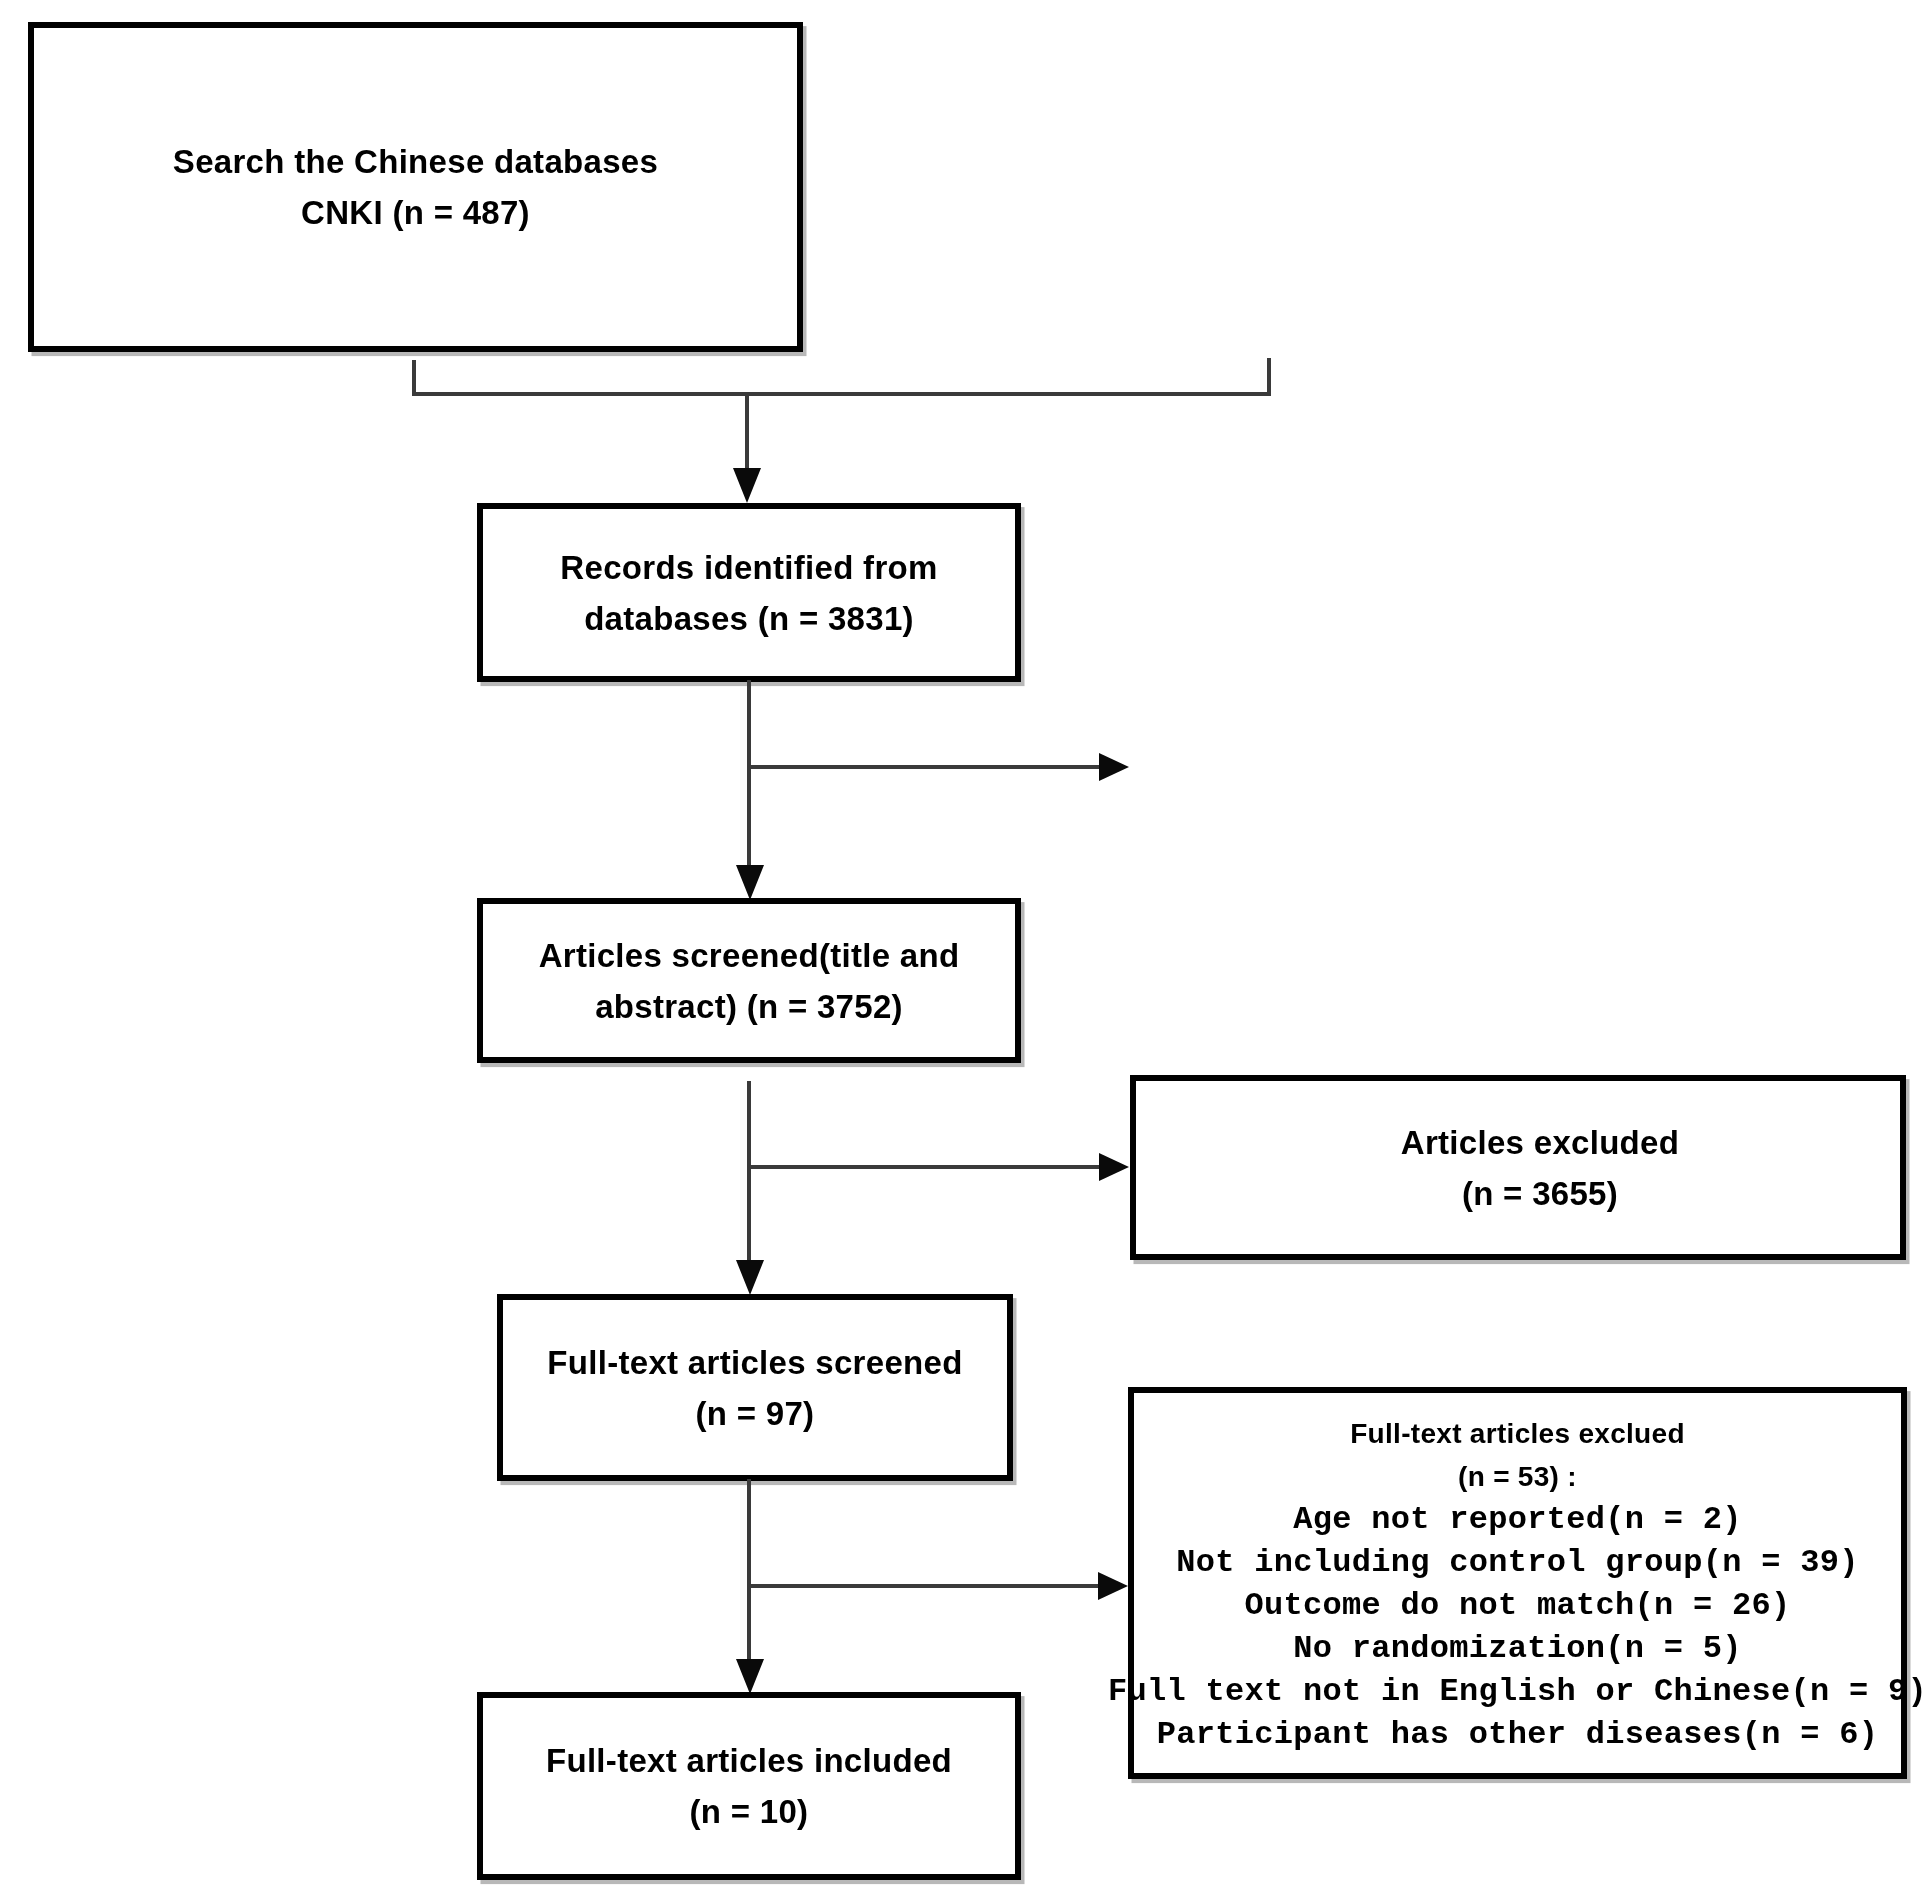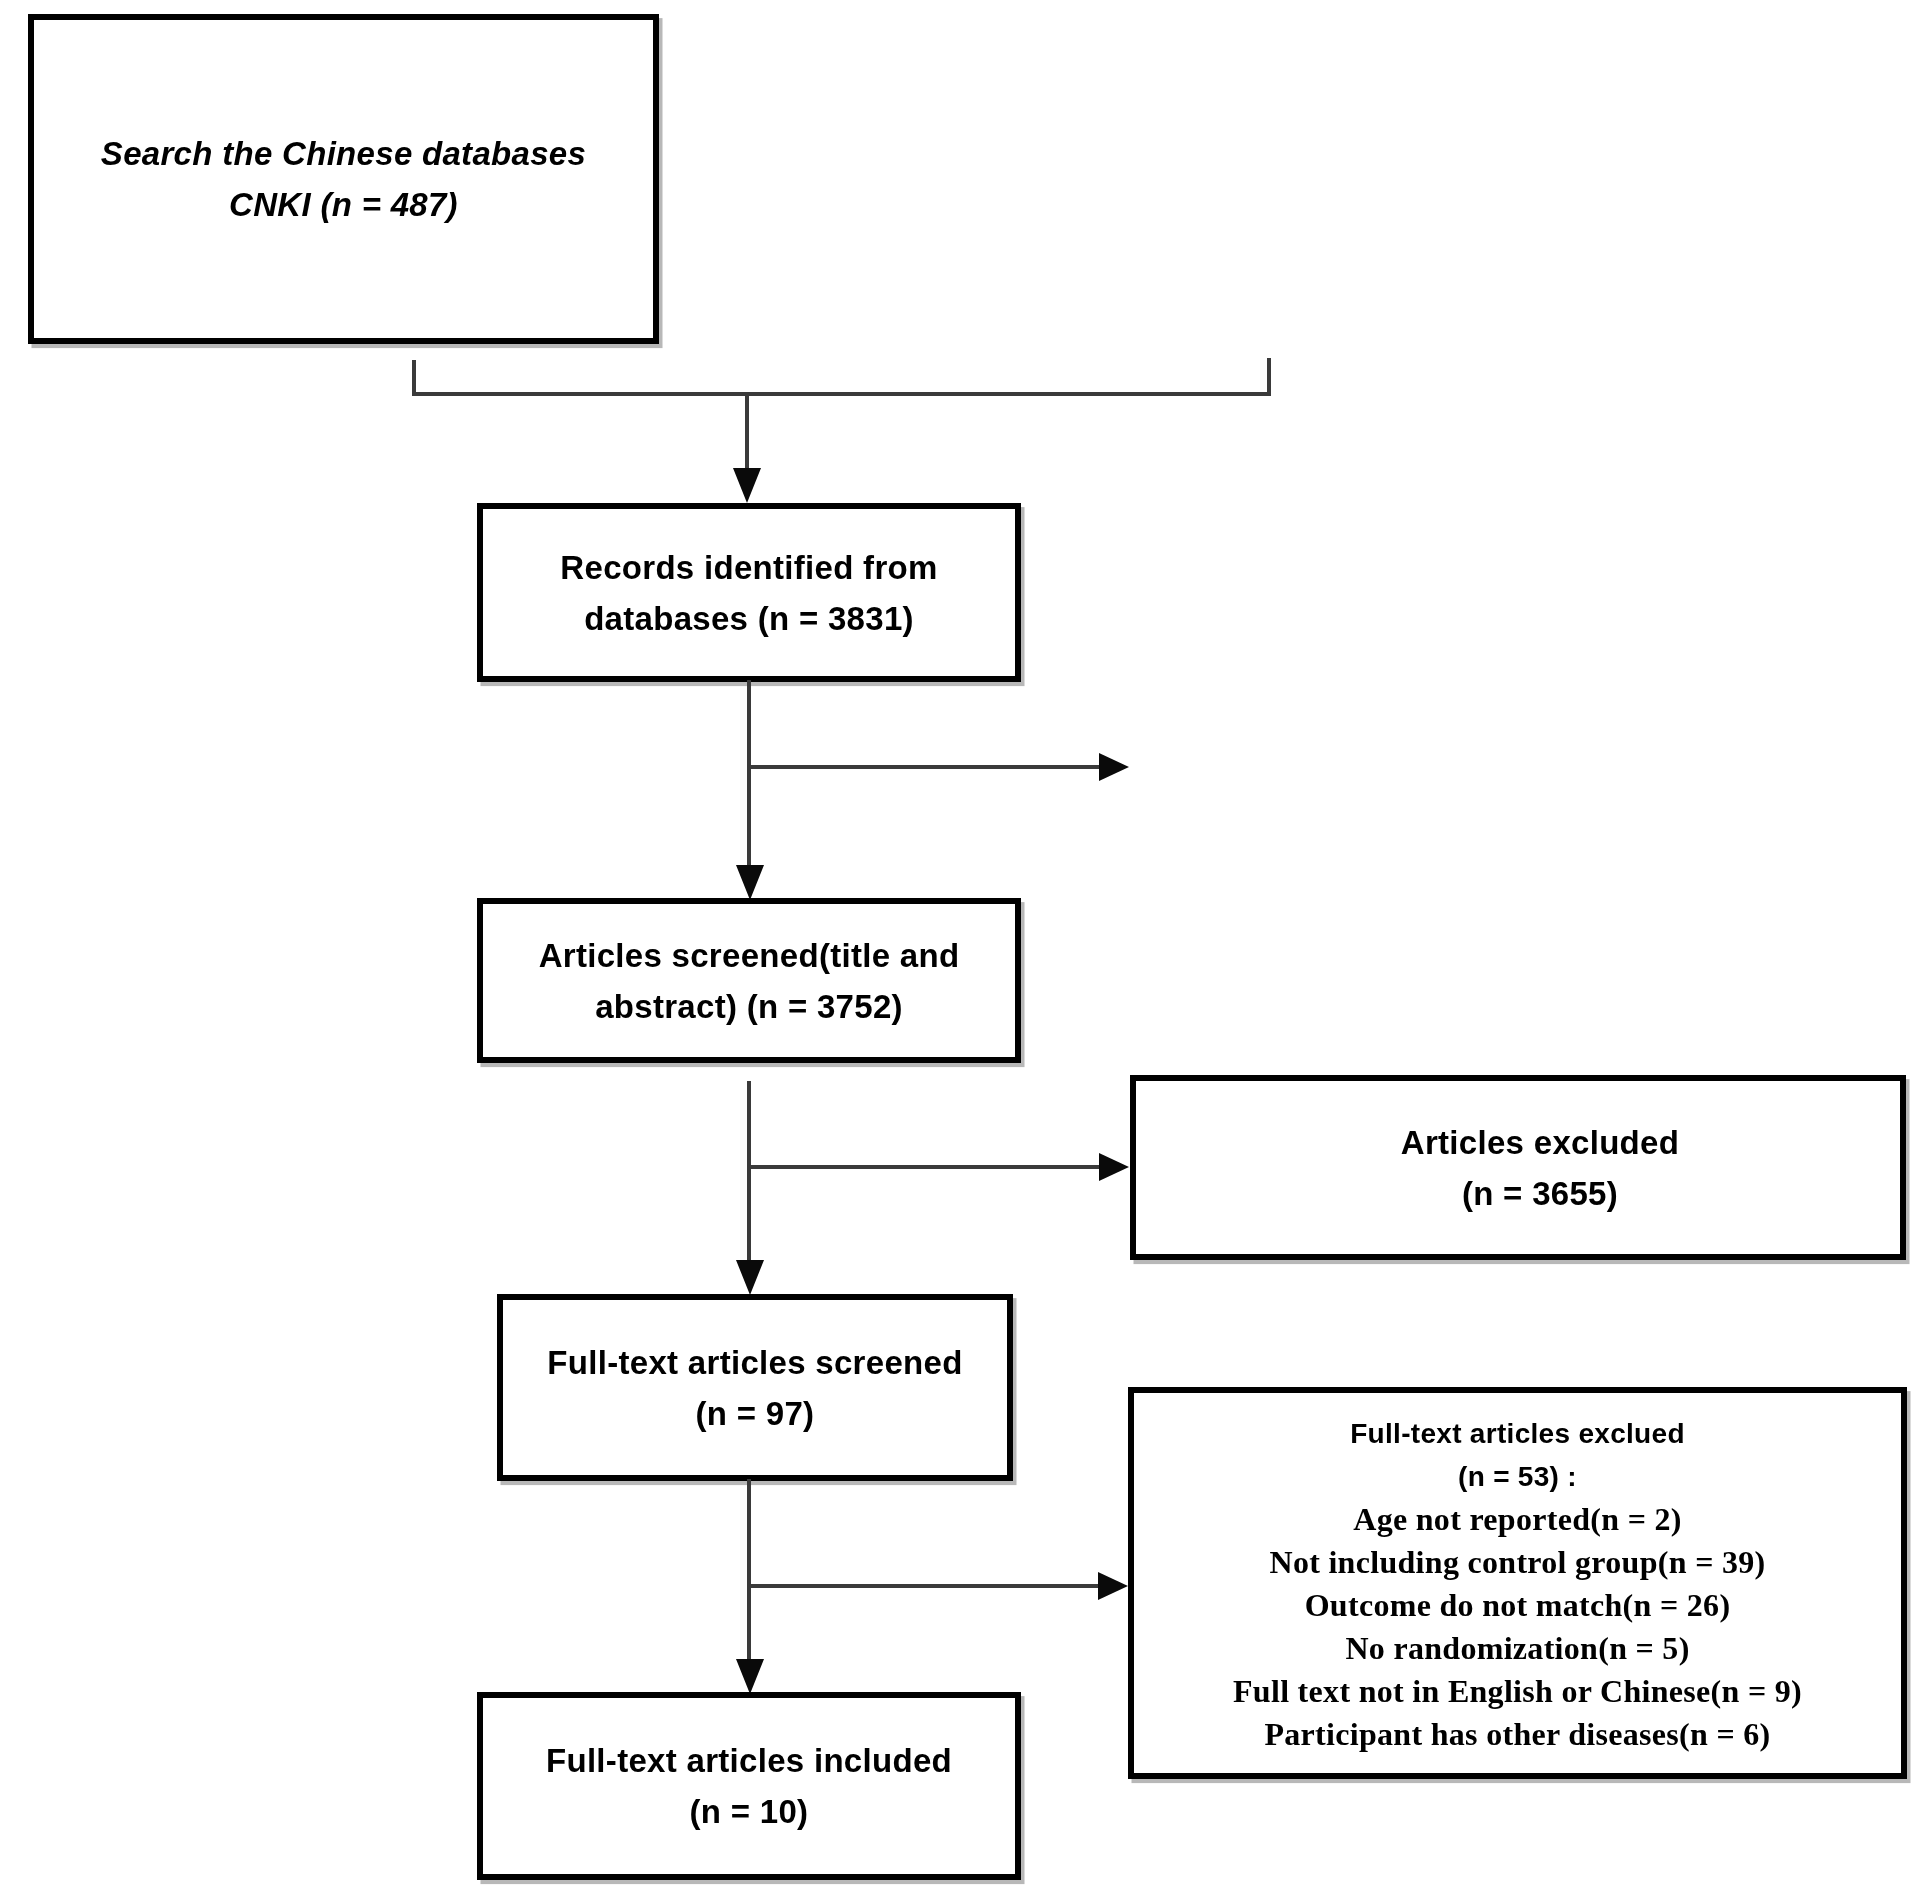--- a/index.html
+++ b/index.html
@@ -41,21 +41,21 @@
     padding-top: 19.3px;
   }
   #box-ft-excluded .t-ln {
     font-weight: 700;
     font-size: 28px;
     line-height: 43px;
     letter-spacing: 0.3px;
     white-space: nowrap;
   }
   #box-ft-excluded .r-ln {
-    font-family: Liberation Serif, serif;
+    font-family: Liberation Mono, monospace;
     font-weight: 700;
     font-size: 32px;
     line-height: 43px;
     letter-spacing: 0.3px;
     white-space: nowrap;
   }
   .vline, .hline {
     position: absolute;
     background: #3a3a3a;
   }
@@ -74,21 +74,21 @@
     border-top: 14px solid transparent;
     border-bottom: 14px solid transparent;
     border-left: 30px solid #0a0a0a;
   }
 </style>
 </head>
 <body>
 
 <div id="canvas">
 
-  <div class="box" id="box-chinese" style="left:28px; top:14px; width:631px; height:330px;font-style:italic;">
+  <div class="box" id="box-chinese" style="left:28px; top:22px; width:775px; height:330px;">
     <div class="ln">Search the Chinese databases</div>
     <div class="ln">CNKI (n = 487)</div>
   </div>
 
 
   <div class="vline" style="left:412px; top:360px; height:36px;"></div>
   <div class="vline" style="left:1267px; top:358px; height:37px;"></div>
   <div class="hline" style="left:412px; top:392px; width:859px;"></div>
   <div class="vline" style="left:745px; top:392px; height:78px;"></div>
   <div class="arrow-down" style="left:733px; top:468px;"></div>

